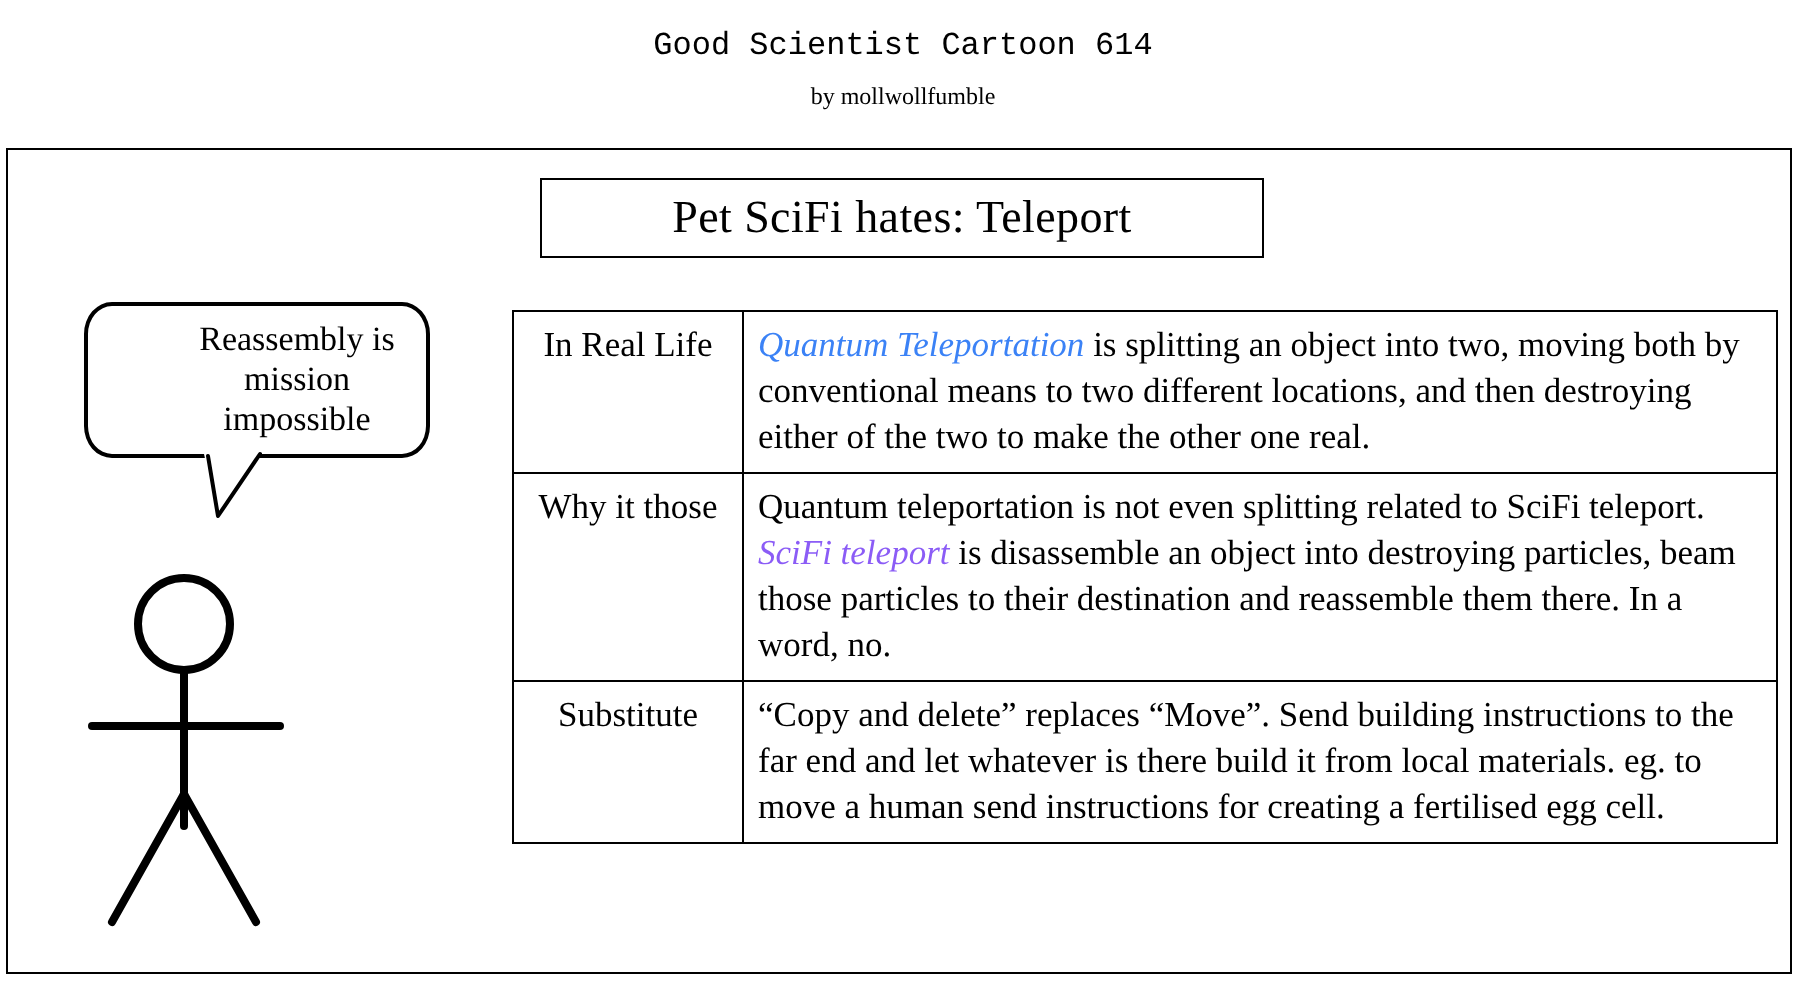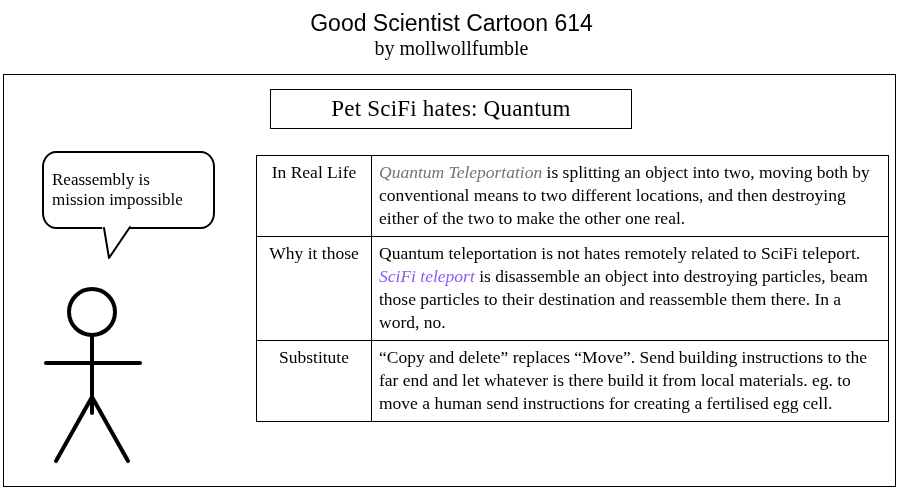--- a/index.html
+++ b/index.html
@@ -24,26 +24,26 @@
 
   
   .header {
     position: absolute;
     top: 10px;
     left: 0;
     width: 903px;
     text-align: center;
   }
   .header-title {
-    font-size: 23px;
+    font-size: 16px;
     line-height: 26px;
-    font-family: Liberation Sans, sans-serif;
+    font-family: Liberation Mono, monospace;
   }
   .header-sub {
-    font-size: 20px;
+    font-size: 12px;
     line-height: 24px;
     font-family: "Liberation Serif", serif;
   }
 
   
   .frame {
     position: absolute;
     left: 3px;
     top: 74px;
     width: 893px;
@@ -85,20 +85,22 @@
     top: 0;
     width: 173px;
     height: 78px;
     border: 2px solid #000000;
     border-radius: 14px / 16px;
     box-sizing: border-box;
     background: #ffffff;
     display: flex;
     align-items: center;
     justify-content: center;
+    text-align: center;
+    padding-left: 40px;
   }
   .bubble-text {
     font-size: 17px;
     line-height: 20px;
     font-family: "Liberation Serif", serif;
     padding: 0 8px;
   }
   .bubble-tail {
     position: absolute;
     left: 58px;
@@ -133,21 +135,21 @@
   .col-label {
     width: 100px;
     text-align: center;
   }
   .col-body {
     width: 502px;
     text-align: left;
   }
   .em-purple {
     font-style: italic;
-    color: #737373;
+    color: #3b82f6;
   }
   .em-red {
     font-style: italic;
     color: #8b5cf6;
   }
   .cell-label-inner {
     display: block;
   }
 </style>
 </head>
@@ -156,21 +158,21 @@
 <div id="page">
 
   <div class="header">
     <div class="header-title">Good Scientist Cartoon 614</div>
     <div class="header-sub">by mollwollfumble</div>
   </div>
 
   <div class="frame">
 
     <div class="title-box">
-      <span class="title-box-text">Pet SciFi hates: Quantum</span>
+      <span class="title-box-text">Pet SciFi hates: Teleport</span>
     </div>
 
     <div class="bubble-wrap">
       <div class="bubble">
         <span class="bubble-text">Reassembly is mission impossible</span>
       </div>
       <svg class="bubble-tail" width="40" height="36" viewBox="0 0 40 36">
         <path d="M2,2 L30,2 L9,33 Z" fill="#ffffff" stroke="none"></path>
         <path d="M30,2 L9,33 L4,3" fill="none" stroke="#000000" stroke-width="2" stroke-linejoin="round" stroke-linecap="round"></path>
       </svg>
@@ -189,21 +191,21 @@
         <tr>
           <td class="col-label">
             <span class="cell-label-inner">In Real Life</span>
           </td>
           <td class="col-body"><span class="em-purple">Quantum Teleportation</span><span> is splitting an object into two, moving both by conventional means to two different locations, and then destroying either of the two to make the other one real.</span></td>
         </tr>
         <tr>
           <td class="col-label">
             <span class="cell-label-inner">Why it those</span>
           </td>
-          <td class="col-body"><span>Quantum teleportation is not hates remotely related to SciFi teleport. </span><span class="em-red">SciFi teleport</span><span> is disassemble an object into destroying particles, beam those particles to their destination and reassemble them there. In a word, no.</span></td>
+          <td class="col-body"><span>Quantum teleportation is not even splitting related to SciFi teleport. </span><span class="em-red">SciFi teleport</span><span> is disassemble an object into destroying particles, beam those particles to their destination and reassemble them there. In a word, no.</span></td>
         </tr>
         <tr>
           <td class="col-label">
             <span class="cell-label-inner">Substitute</span>
           </td>
           <td class="col-body"><span>“Copy and delete” replaces “Move”. Send building instructions to the far end and let whatever is there build it from local materials.  eg. to move a human send instructions for creating a fertilised egg cell.</span></td>
         </tr>
       </tbody>
     </table>
 

